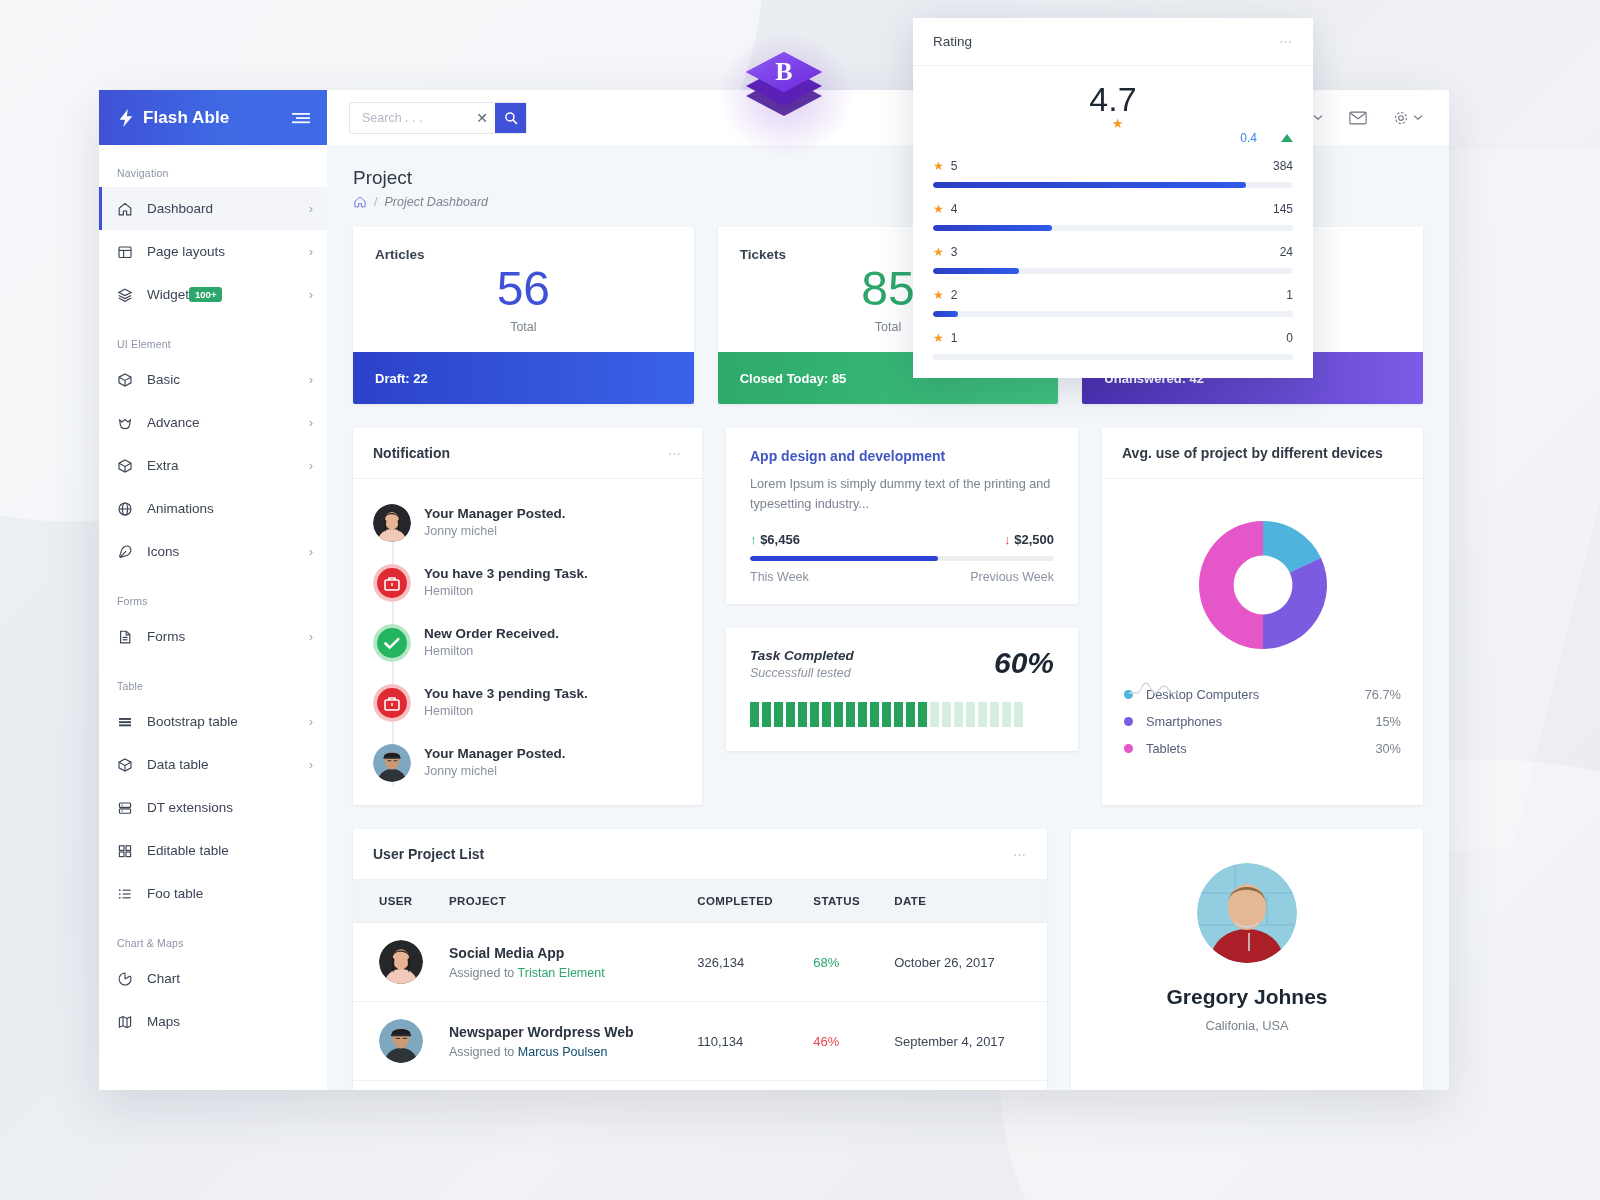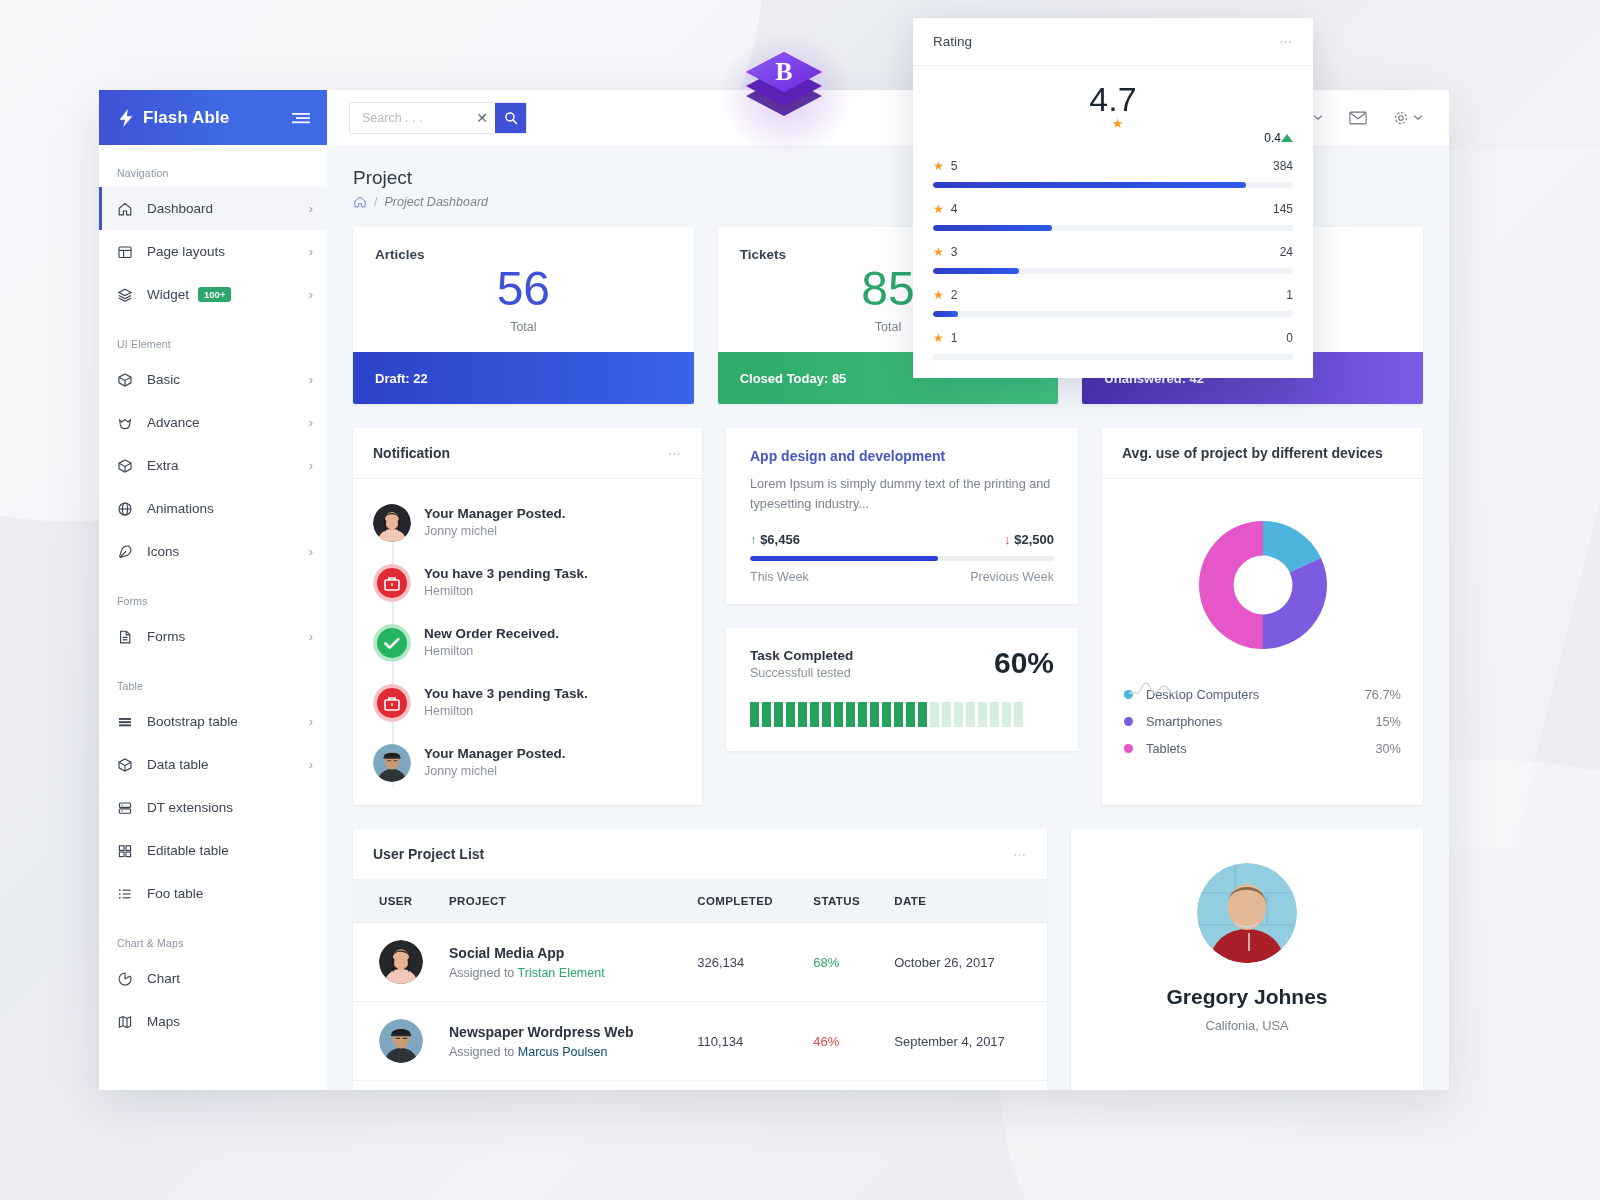--- a/index.html
+++ b/index.html
@@ -64,21 +64,21 @@
   }
   .nav-item .ni-icon { width: 20px; display:flex; align-items:center; justify-content:flex-start; color:#3b4455; }
   .nav-item .ni-label { margin-left: 10px; }
   .nav-item .ni-arrow { margin-left: auto; color: #9aa3b2; font-size: 13px; }
   .nav-item.active { background: #f3f5f8; }
   .nav-item.active::before {
     content:''; position:absolute; left:0; top:0; bottom:0; width:3px; background:#3f51d6;
   }
   .badge-pill {
     background: #2ca66b; color: #fff; font-size: 9.5px; font-weight: 700;
-    border-radius: 3px; padding: 3px 6px; margin-left: 9px; line-height: 1;
+    border-radius: 3px; padding: 3px 6px; line-height: 1;
   }
 
   
   .main { flex: 1; position: relative; min-width: 0; background:#f4f7fa; }
   .topbar {
     height: 55px; background: #fff;
     display: flex; align-items: center; padding: 0 26px 0 22px;
     position: relative; z-index: 2;
   }
   .searchbox {
@@ -153,21 +153,21 @@
   .proj-title { font-size: 14px; color:#4257c4; font-weight: 700; }
   .proj-desc { font-size: 12.7px; color:#7b8490; line-height: 1.55; margin-top: 11px; }
   .proj-figs { display:flex; justify-content: space-between; margin-top: 18px; font-size: 13px; font-weight:700; color:#2b3440; }
   .fig-up { color:#2b3440; }
   .arr-up { color:#23a76a; font-weight: 400; }
   .arr-dn { color:#e5484d; font-weight: 400; }
   .proj-bar { height: 5px; background:#eceef2; border-radius: 3px; margin-top: 9px; overflow:hidden; }
   .proj-bar > i { display:block; height:100%; background:#2c42d6; border-radius:3px; }
   .proj-legend { display:flex; justify-content: space-between; margin-top: 9px; font-size: 12.5px; color:#8b93a0; }
 
-  .task-card { padding: 20px 24px 24px 24px; }
+  .task-card { padding: 20px 24px 24px 24px; font-style: italic; }
   .task-row { display:flex; align-items: flex-start; }
   .task-lbl { font-size: 13.5px; color:#2b3440; font-weight: 700; }
   .task-sub { font-size: 12.5px; color:#8b93a0; margin-top: 3px; }
   .task-pct { margin-left:auto; font-size: 30px; font-weight: 700; color:#1d2733; line-height: 1; }
   .ticks { display:flex; gap: 3px; margin-top: 22px; }
   .ticks i { display:block; width: 9px; height: 25px; background:#27a25c; }
   .ticks i.off { background:#d6eedd; }
 
   
   .dev-card { flex:1; display:flex; flex-direction:column; }
@@ -206,21 +206,21 @@
     position: absolute; left: 913px; top: 18px; width: 400px;
     background:#fff; box-shadow: 0 10px 34px rgba(40,50,80,.16);
     z-index: 50;
   }
   .rt-head { padding: 16px 20px; border-bottom:1px solid #eef0f3; display:flex; align-items:center; }
   .rt-title { font-size: 13.5px; color:#3b4455; }
   .rt-body { padding: 16px 20px 18px 20px; }
   .rt-top { display:flex; align-items:center;flex-direction:column; }
   .rt-score { font-size: 34px; font-weight: 300; color:#1d2733; line-height:1; }
   .rt-star { color:#f79824; font-size: 13px; margin-left: 9px; }
-  .rt-delta { margin-left:auto; display:flex; align-items:center; gap:0; font-size: 12px; color:#0f172a; }
+  .rt-delta { margin-left:auto; display:flex; align-items:center; gap:24px; font-size: 12px; color:#3b82f6; }
   .rt-tri { width:0;height:0;border-left:6px solid transparent;border-right:6px solid transparent;border-bottom:8px solid #2ca66b; }
   .rt-line { margin-top: 14px; }
   .rt-lab { display:flex; align-items:center; font-size: 12px; color:#3b4455; }
   .rt-lab .st-ic { color:#f79824; font-size: 12px; margin-right: 7px; }
   .rt-count { margin-left:auto; font-size: 12px; color:#3b4455; }
   .rt-bar { height: 6px; background:#eef1f5; border-radius: 3px; margin-top: 9px; overflow:hidden; }
   .rt-bar > i { display:block; height:100%; background: linear-gradient(90deg,#2c3fc4,#2f5ae8); border-radius:3px; }
 
   
   .bs-logo { position: absolute; left: 736px; top: 40px; width: 96px; height: 96px; z-index: 40; }

